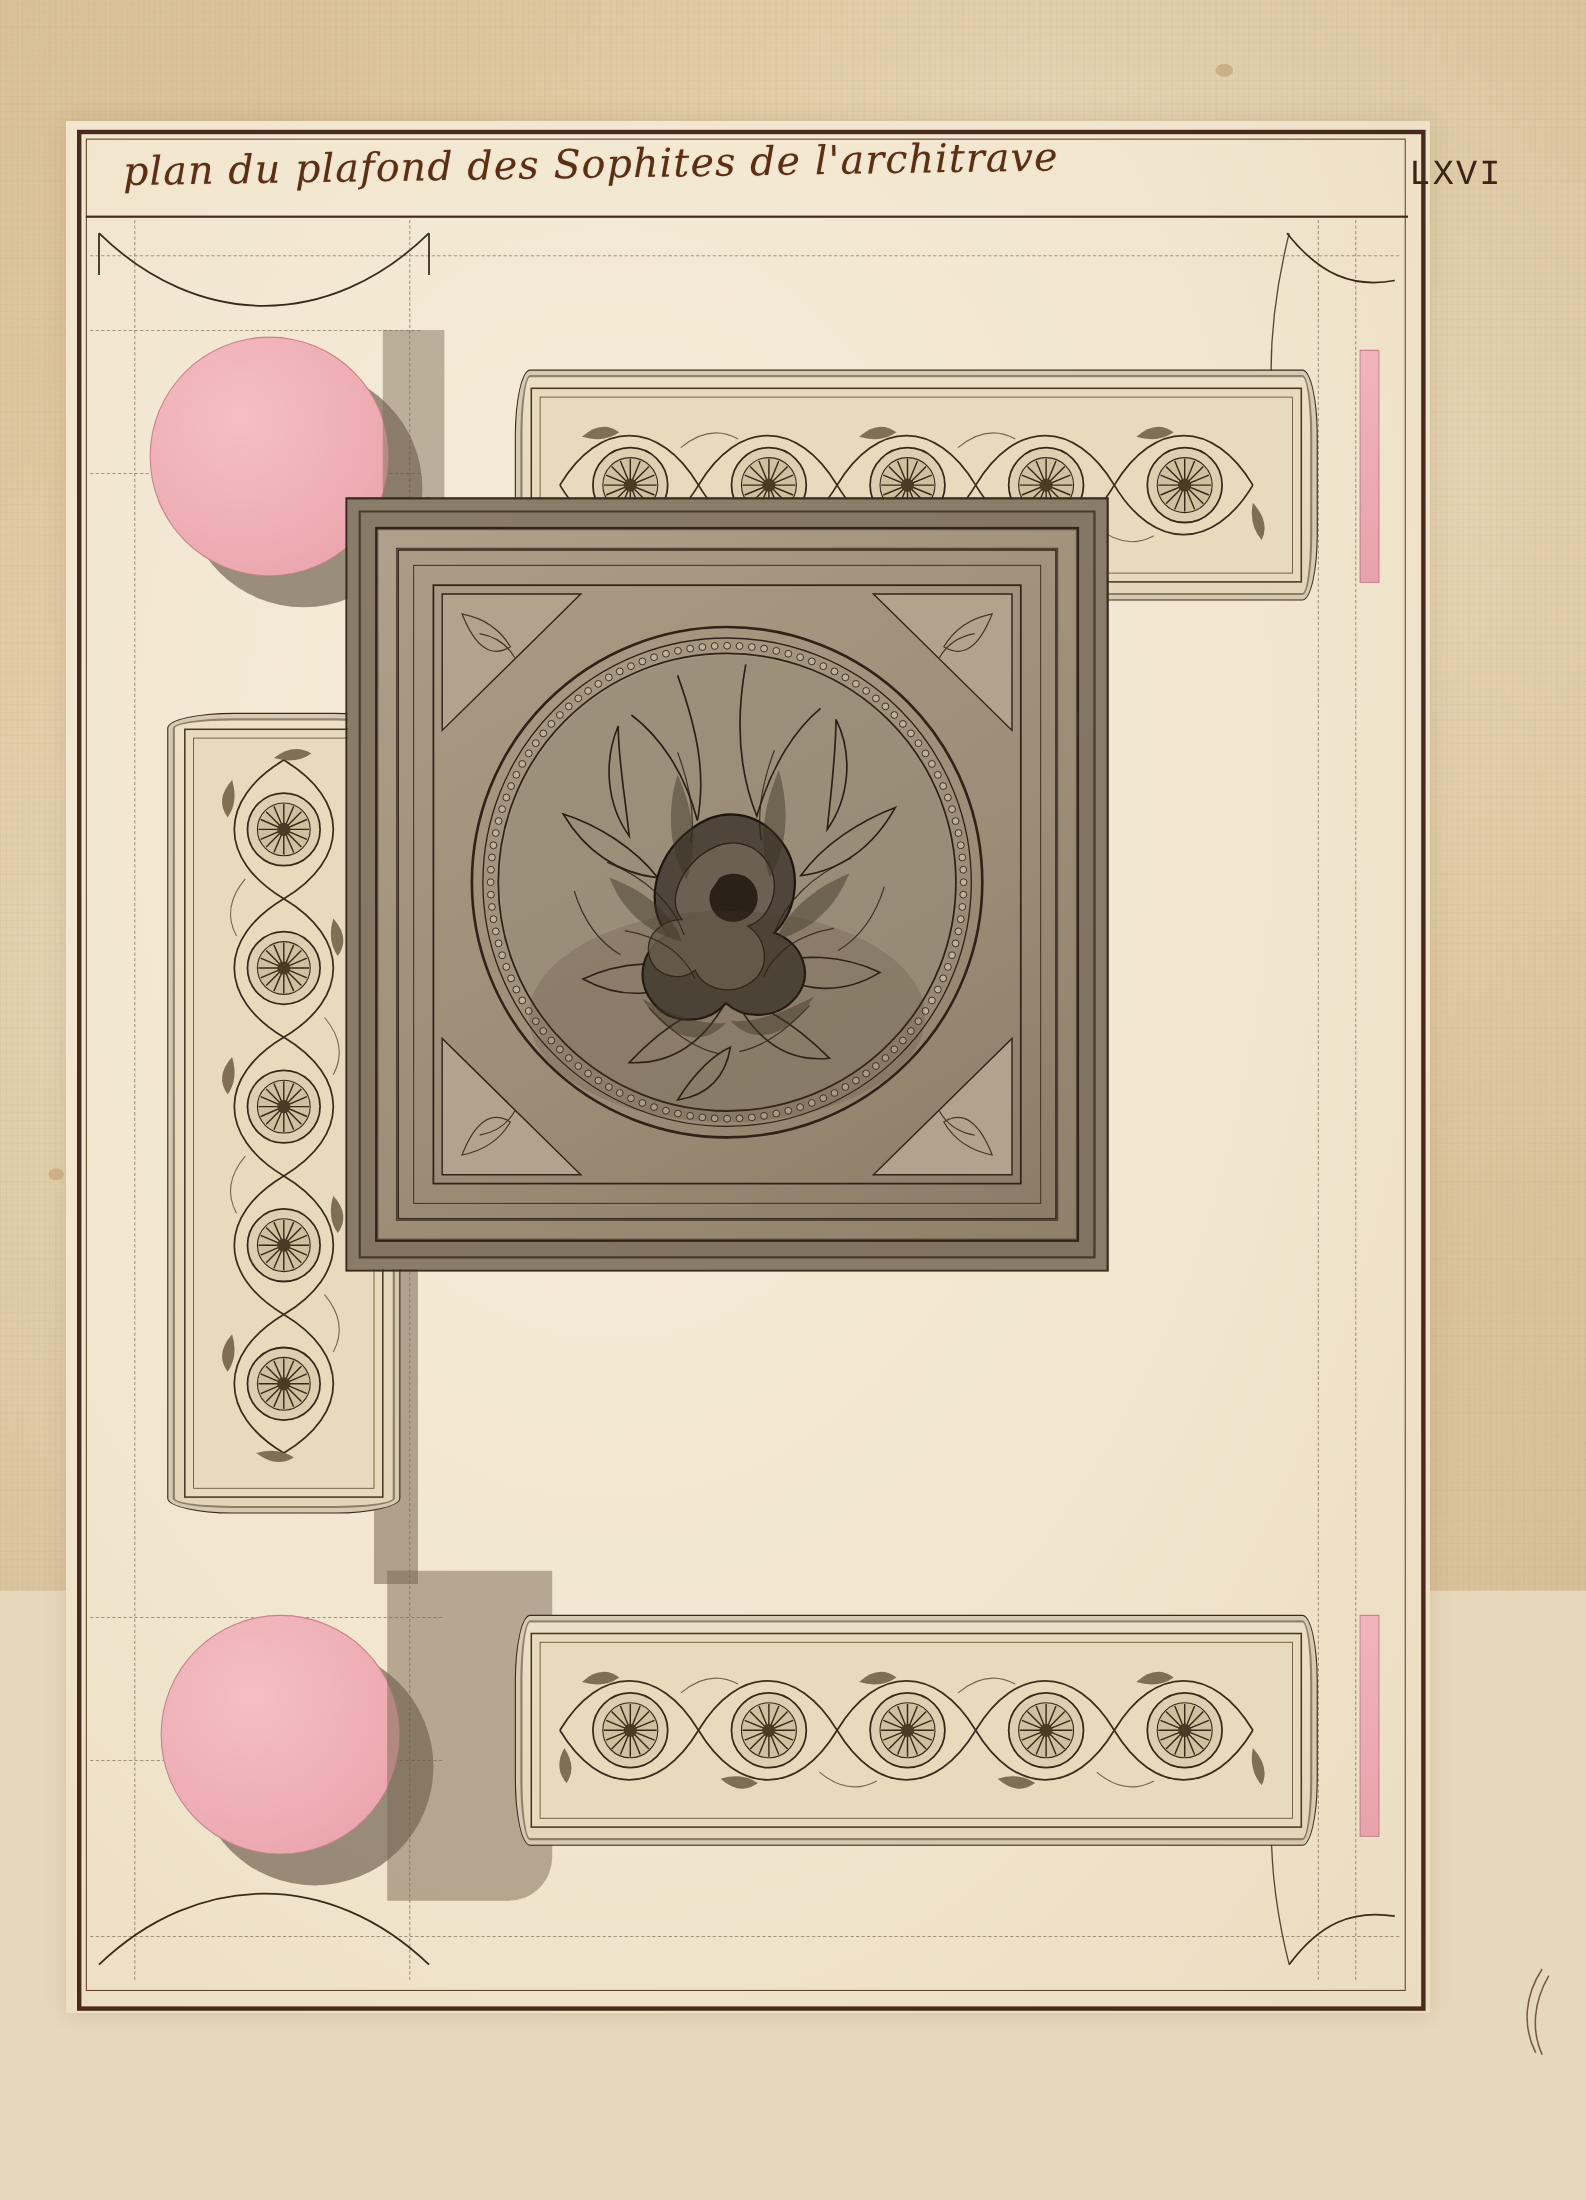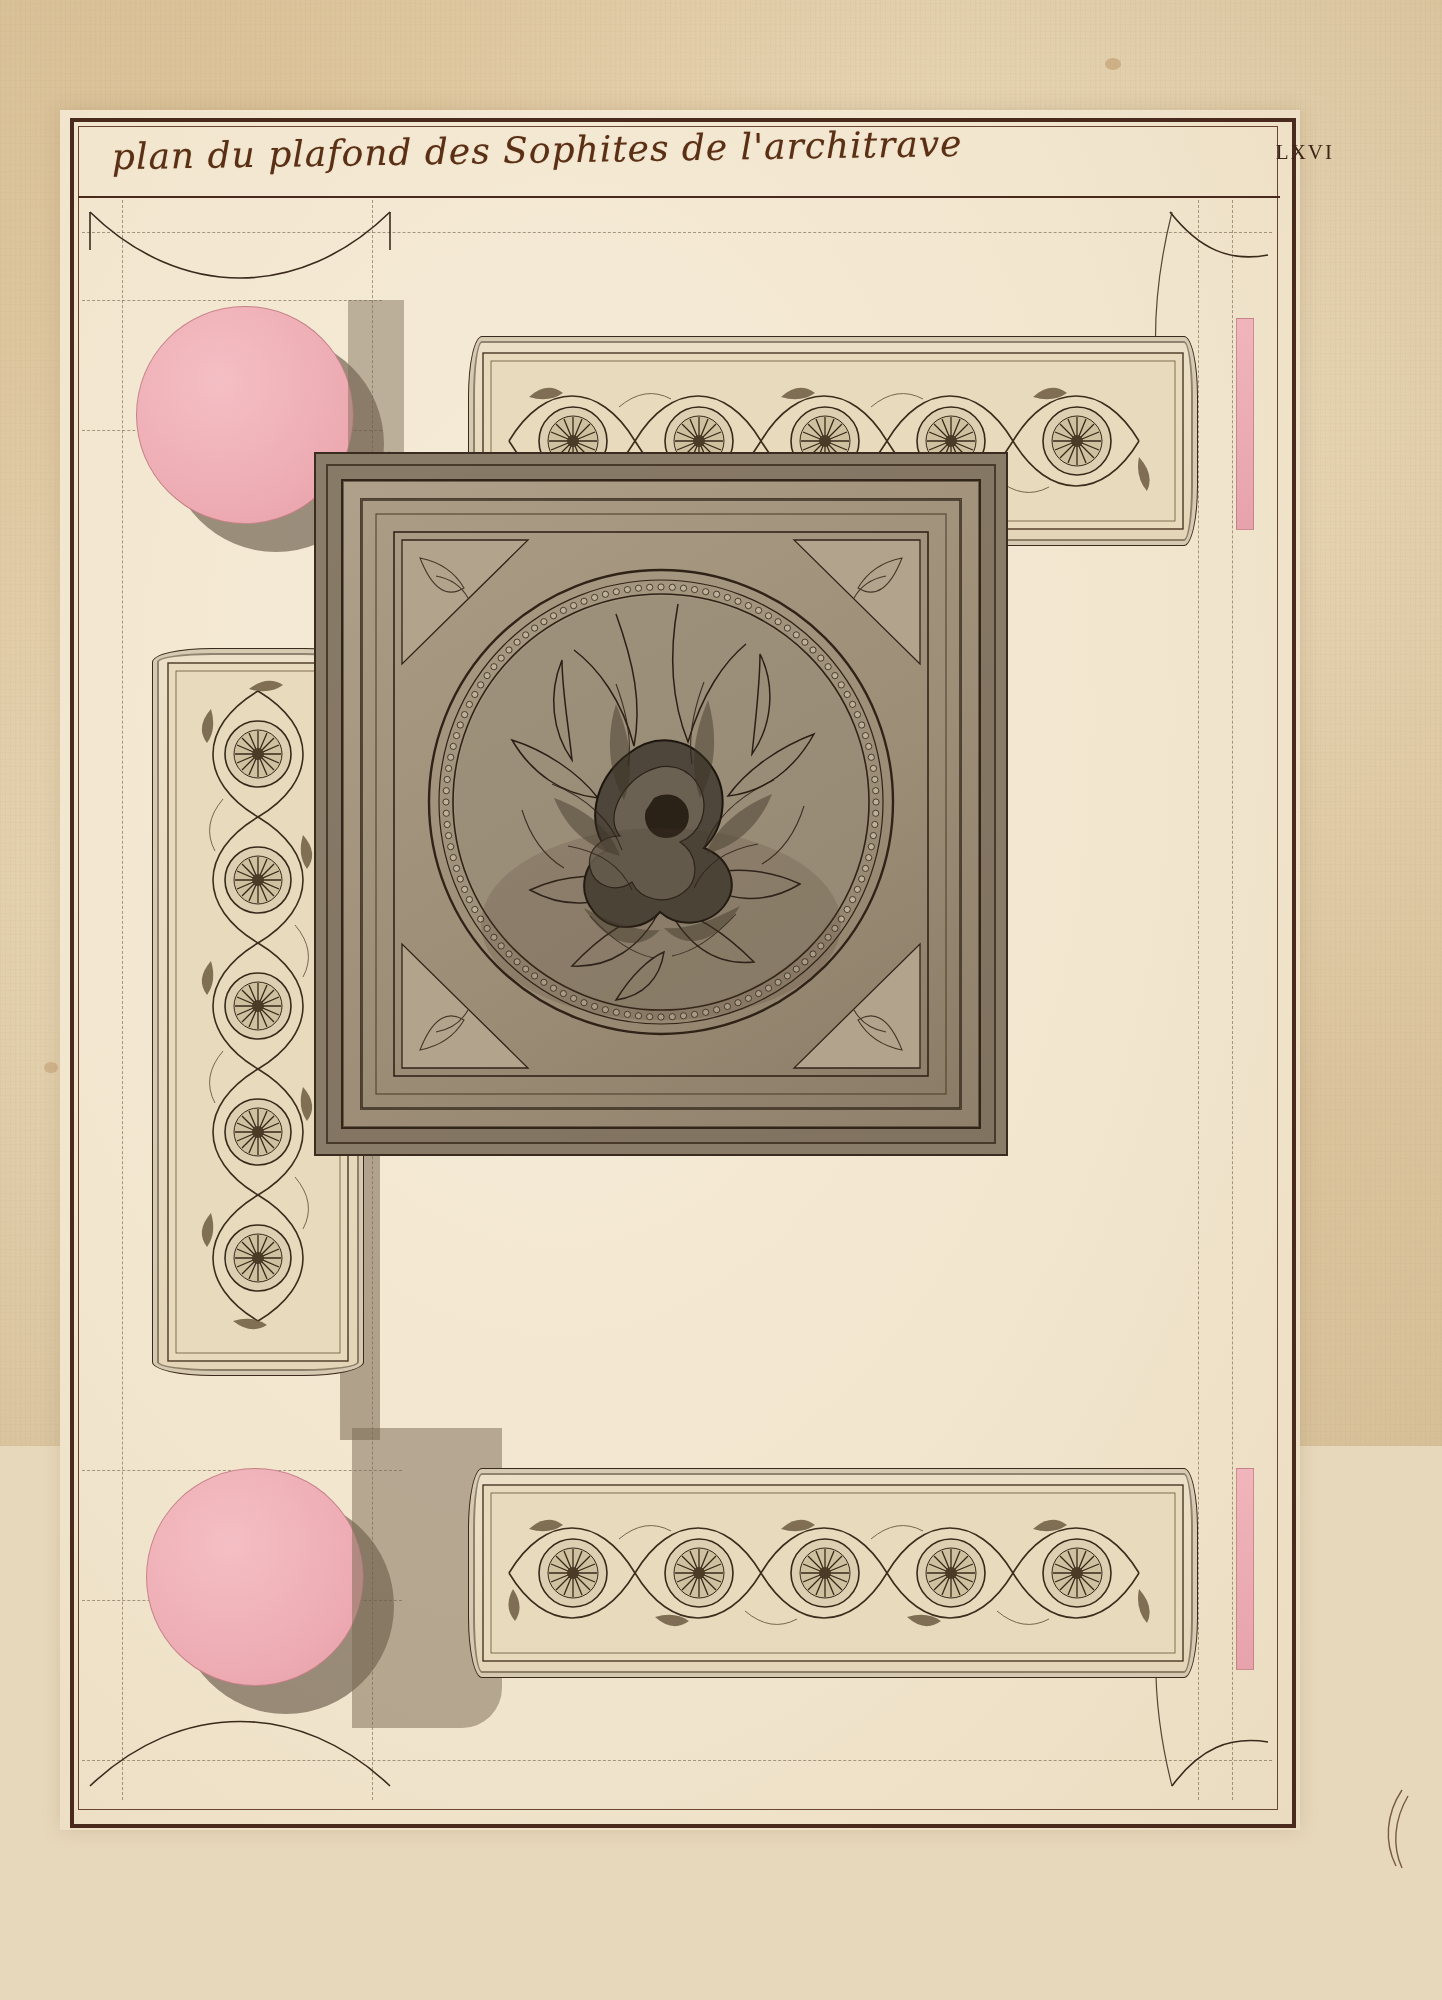--- a/index.html
+++ b/index.html
@@ -46,23 +46,23 @@
   .title{
     position:absolute;left:112px;top:128px;width:1050px;height:62px;
     color:#5a2f14;
     font-family:"DejaVu Serif", serif;
     font-style:italic;font-size:36px;letter-spacing:1px;
     transform:rotate(-0.9deg);
     white-space:nowrap;
     text-shadow:0 0 1px rgba(90,47,20,0.35);
   }
   .plate-no{
-    position:absolute;right:108px;top:140px;
-    color:#3d2416;font-family:Liberation Serif, serif;
-    font-size:21px;letter-spacing:2px;
+    position:absolute;right:76px;top:140px;
+    color:#3d2416;font-family:Liberation Mono, monospace;
+    font-size:32px;letter-spacing:2px;
   }
 
   
   .cline{position:absolute;border-top:1px dashed rgba(70,50,30,0.45);}
   .cvline{position:absolute;border-left:1px dashed rgba(70,50,30,0.45);}
 
   
   .disc{
     position:absolute;border-radius:50%;
     background:radial-gradient(circle at 38% 34%, #f4bfc4 0%, #eeadb4 60%, #e79ea7 100%);

